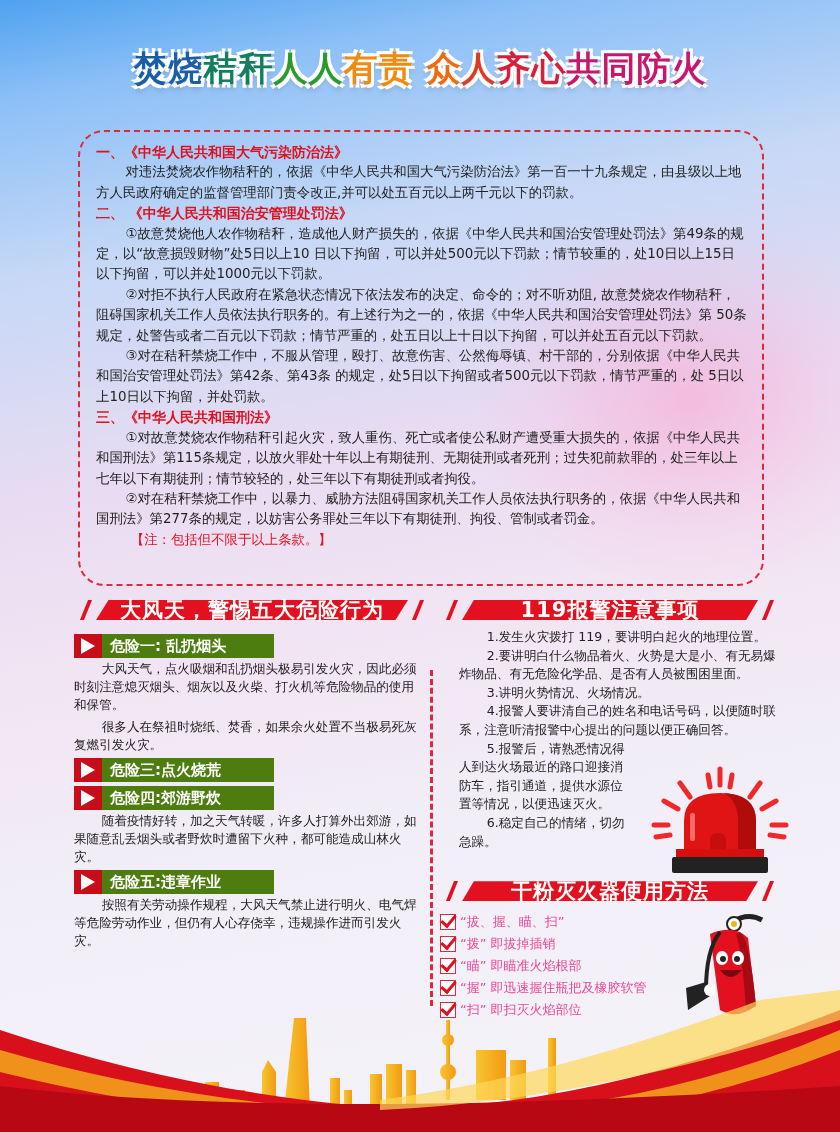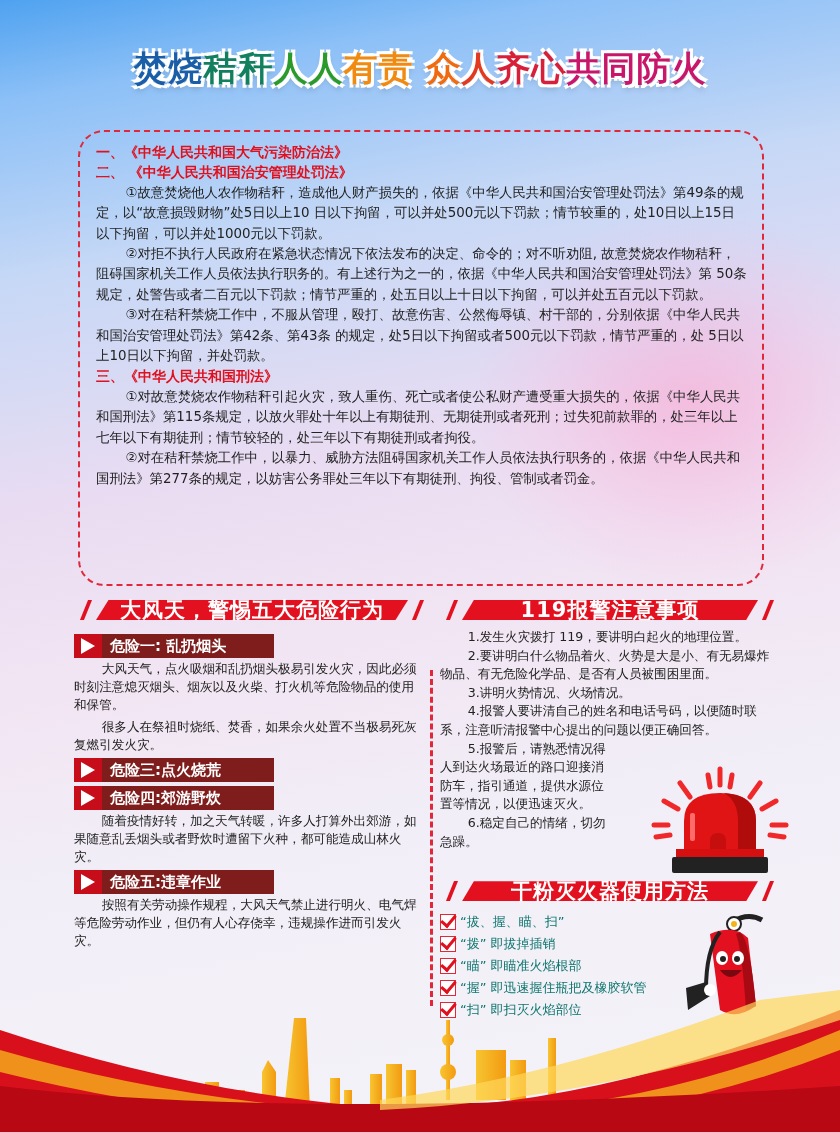--- a/index.html
+++ b/index.html
@@ -51,39 +51,39 @@
   .col-left { position: absolute; left: 74px; top: 600px; width: 346px; }
   .col-right { position: absolute; left: 440px; top: 600px; width: 340px; }
 
   .divider {
     position: absolute; left: 430px; top: 670px; height: 336px;
     border-left: 3px dashed #e0283a;
   }
 
   .danger-head {
     display: flex; align-items: center; height: 24px; width: 200px; margin-top: 4px;
-    background: #7f1d1d; color: #fff; font-weight: bold; font-size: 15px;
+    background: #4d7c0f; color: #fff; font-weight: bold; font-size: 15px;
   }
   .danger-head .arrow {
     width: 28px; height: 24px; background: #c80d1a; display: flex; align-items: center; justify-content: center;
   }
   .danger-head .arrow i {
     width: 0; height: 0; border-top: 8px solid transparent; border-bottom: 8px solid transparent;
     border-left: 14px solid #fff; display: block;
   }
   .danger-head .label { padding-left: 8px; }
   .danger-body { font-size: 12.6px; line-height: 18px; color: #222; margin: 2px 0 4px 0; text-indent: 2.2em; }
 
   .alarm-list { font-size: 12.6px; line-height: 18.6px; color: #222; margin-top: 8px; }
-  .alarm-list p { text-indent: 2.2em; }
+  .alarm-list p { text-indent: 2.2em; margin-left: 19px; }
   .alarm-list .narrow { width: 176px; }
 
   .siren { position: absolute; left: 210px; top: 165px; width: 140px; height: 110px; }
 
-  .ext-list { margin-top: 10px; font-size: 13px; line-height: 22px; color: #0f766e; }
+  .ext-list { margin-top: 10px; font-size: 13px; line-height: 22px; color: #ec4899; }
   .ext-item { display: flex; align-items: center; height: 22px; }
   .check {
     width: 16px; height: 16px; border: 1.5px solid #e0283a; background: #fff; position: relative; margin-right: 4px;
   }
   .check::after {
     content: ""; position: absolute; left: 3px; top: -3px; width: 6px; height: 12px;
     border-right: 3px solid #e0101e; border-bottom: 3px solid #e0101e; transform: rotate(40deg);
   }
   .mascot { position: absolute; left: 236px; top: 310px; width: 100px; height: 110px; }
 
@@ -93,27 +93,29 @@
 <body>
 
 <div class="pink-glow"></div>
 
 <div class="title">
   <span class="t1">焚</span><span class="t1">烧</span><span class="t2">秸</span><span class="t2">秆</span><span class="t3">人人</span><span class="t4">有责</span>&nbsp;<span class="t5">众</span><span class="t6">人</span><span class="t7">齐心</span><span class="t8">共同防火</span>
 </div>
 
 <div class="law-box">
   <p class="red-h">一、《中华人民共和国大气污染防治法》</p>
+  <p class="indent">对违法焚烧农作物秸秆的，依据《中华人民共和国大气污染防治法》第一百一十九条规定，由县级以上地方人民政府确定的监督管理部门责令改正,并可以处五百元以上两千元以下的罚款。</p>
   <p class="red-h">二、 《中华人民共和国治安管理处罚法》</p>
   <p class="indent">①故意焚烧他人农作物秸秆，造成他人财产损失的，依据《中华人民共和国治安管理处罚法》第49条的规定，以“故意损毁财物”处5日以上10 日以下拘留，可以并处500元以下罚款；情节较重的，处10日以上15日以下拘留，可以并处1000元以下罚款。</p>
   <p class="indent">②对拒不执行人民政府在紧急状态情况下依法发布的决定、命令的；对不听劝阻, 故意焚烧农作物秸秆，阻碍国家机关工作人员依法执行职务的。有上述行为之一的，依据《中华人民共和国治安管理处罚法》第  50条规定，处警告或者二百元以下罚款；情节严重的，处五日以上十日以下拘留，可以并处五百元以下罚款。</p>
   <p class="indent">③对在秸秆禁烧工作中，不服从管理，殴打、故意伤害、公然侮辱镇、村干部的，分别依据《中华人民共和国治安管理处罚法》第42条、第43条  的规定，处5日以下拘留或者500元以下罚款，情节严重的，处 5日以上10日以下拘留，并处罚款。</p>
   <p class="red-h">三、《中华人民共和国刑法》</p>
   <p class="indent">①对故意焚烧农作物秸秆引起火灾，致人重伤、死亡或者使公私财产遭受重大损失的，依据《中华人民共和国刑法》第115条规定，以放火罪处十年以上有期徒刑、无期徒刑或者死刑；过失犯前款罪的，处三年以上七年以下有期徒刑；情节较轻的，处三年以下有期徒刑或者拘役。</p>
   <p class="indent">②对在秸秆禁烧工作中，以暴力、威胁方法阻碍国家机关工作人员依法执行职务的，依据《中华人民共和国刑法》第277条的规定，以妨害公务罪处三年以下有期徒刑、拘役、管制或者罚金。</p>
+  <p class="note">【注：包括但不限于以上条款。】</p>
 </div>
 
 <div class="col-left">
   <div class="banner" style="position:relative; width:312px; margin-left:22px;">
     <div class="slash" style="left:-12px;"></div>
     <div class="bg"></div>
     <div class="slash" style="right:-12px;"></div>
     <span class="txt">大风天，警惕五大危险行为</span>
   </div>
 

